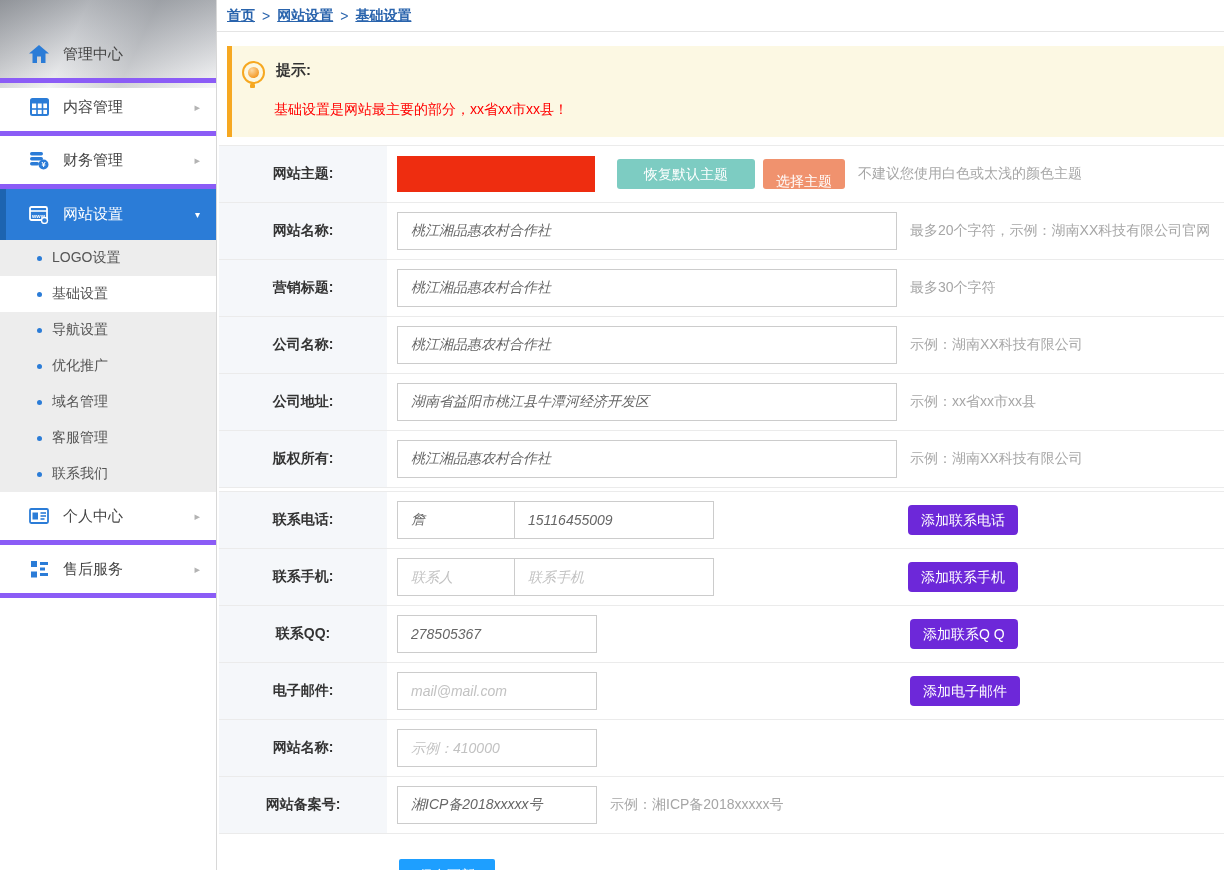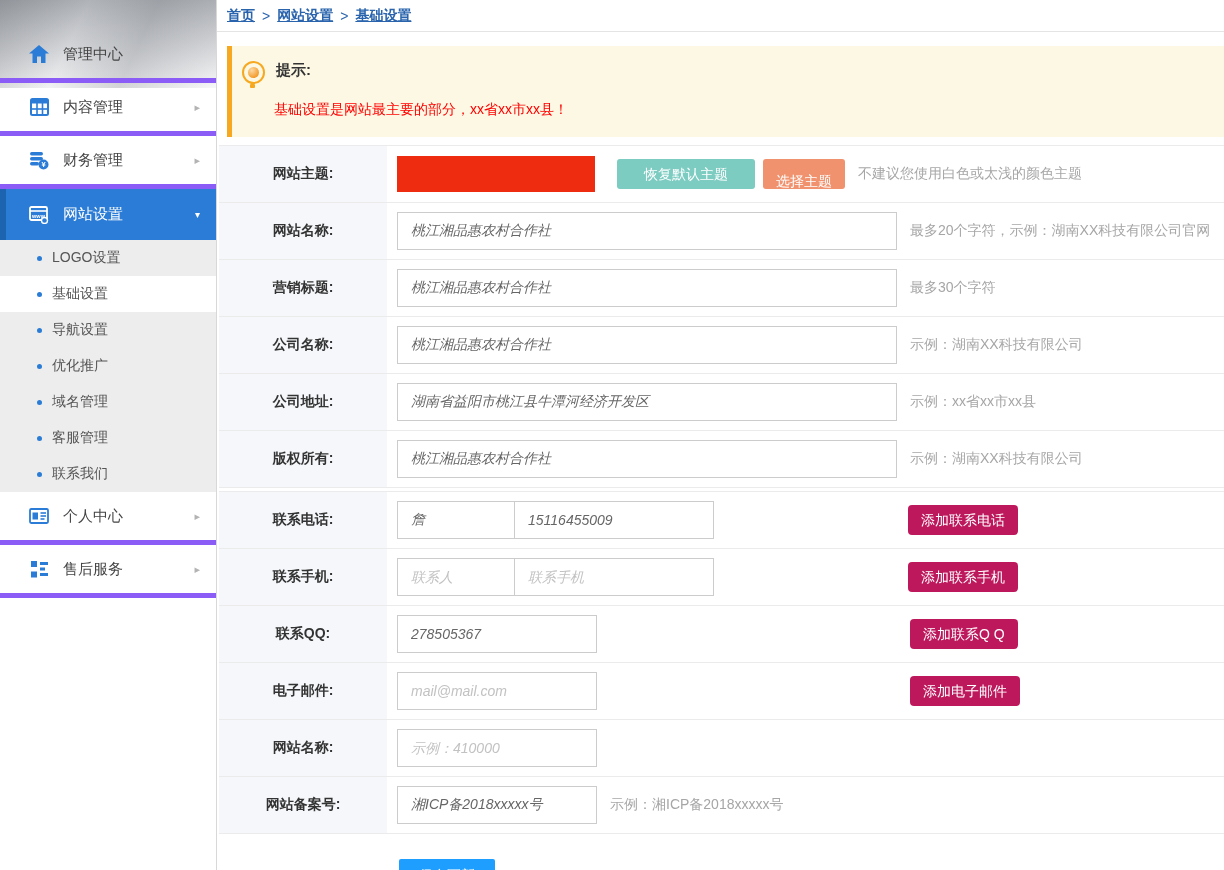--- a/index.html
+++ b/index.html
@@ -54,21 +54,21 @@
   .btn-teal{background:#7dccc2;height:30px;padding:0 27px;margin-left:22px;}
   .btn-salmon{background:#f0926e;height:30px;padding:15px 13px;margin-left:8px;}
 
   input.txt{height:38px;box-sizing:border-box;border:1px solid #ccc;background:#fff;padding:0 13px;
     font-size:14px;color:#666;font-family:inherit;outline:none;font-style:italic;}
   input.txt::placeholder{color:#c2c2c2;}
   .w500{width:500px;} .w200{width:200px;} .w118{width:118px;}
   .group{display:flex;}
   .group .txt + .txt{margin-left:-1px;}
 
-  .btn-add{background:#be185d;height:30px;padding:0 13px;border-radius:4px;}
+  .btn-add{background:#6d28d9;height:30px;padding:0 13px;border-radius:4px;}
   .ml194{margin-left:194px;} .ml313{margin-left:313px;}
 
   .save-row{padding:25px 0 40px 180px;}
   .btn-save{background:#1e9fff;width:96px;height:32px;border-radius:2px;}
 </style>
 </head>
 <body>
 
 <div class="app">
 

